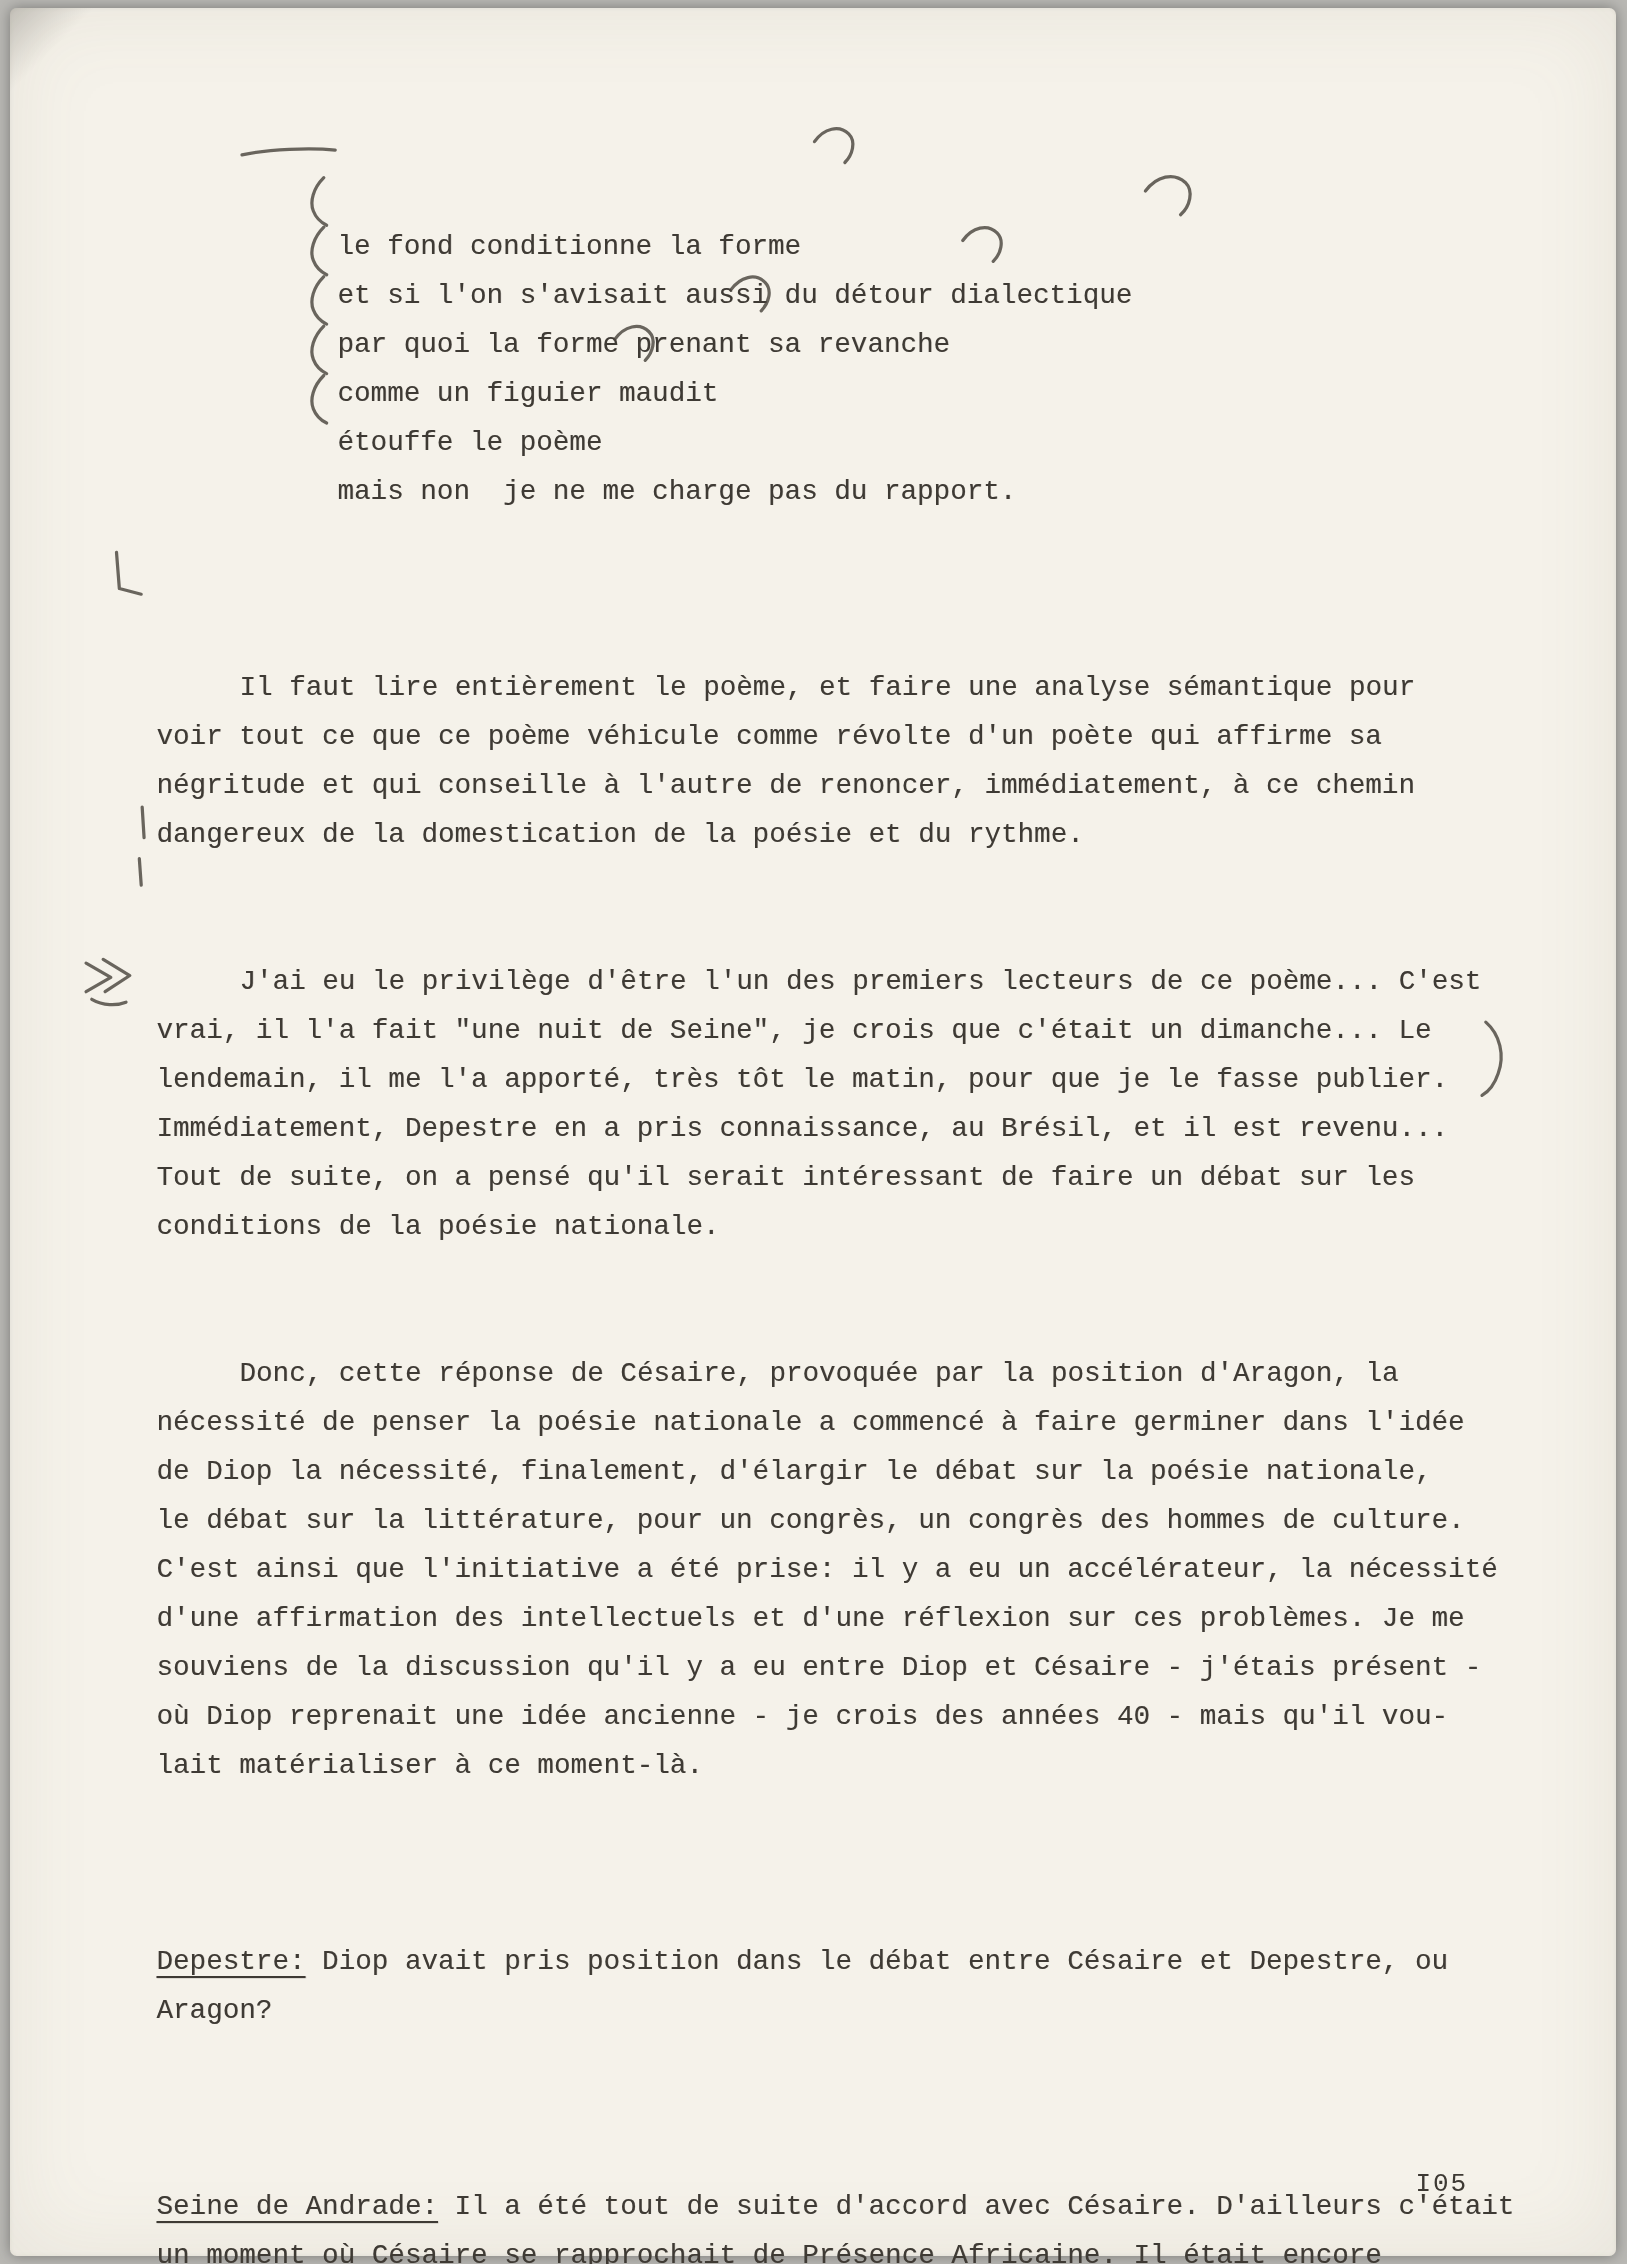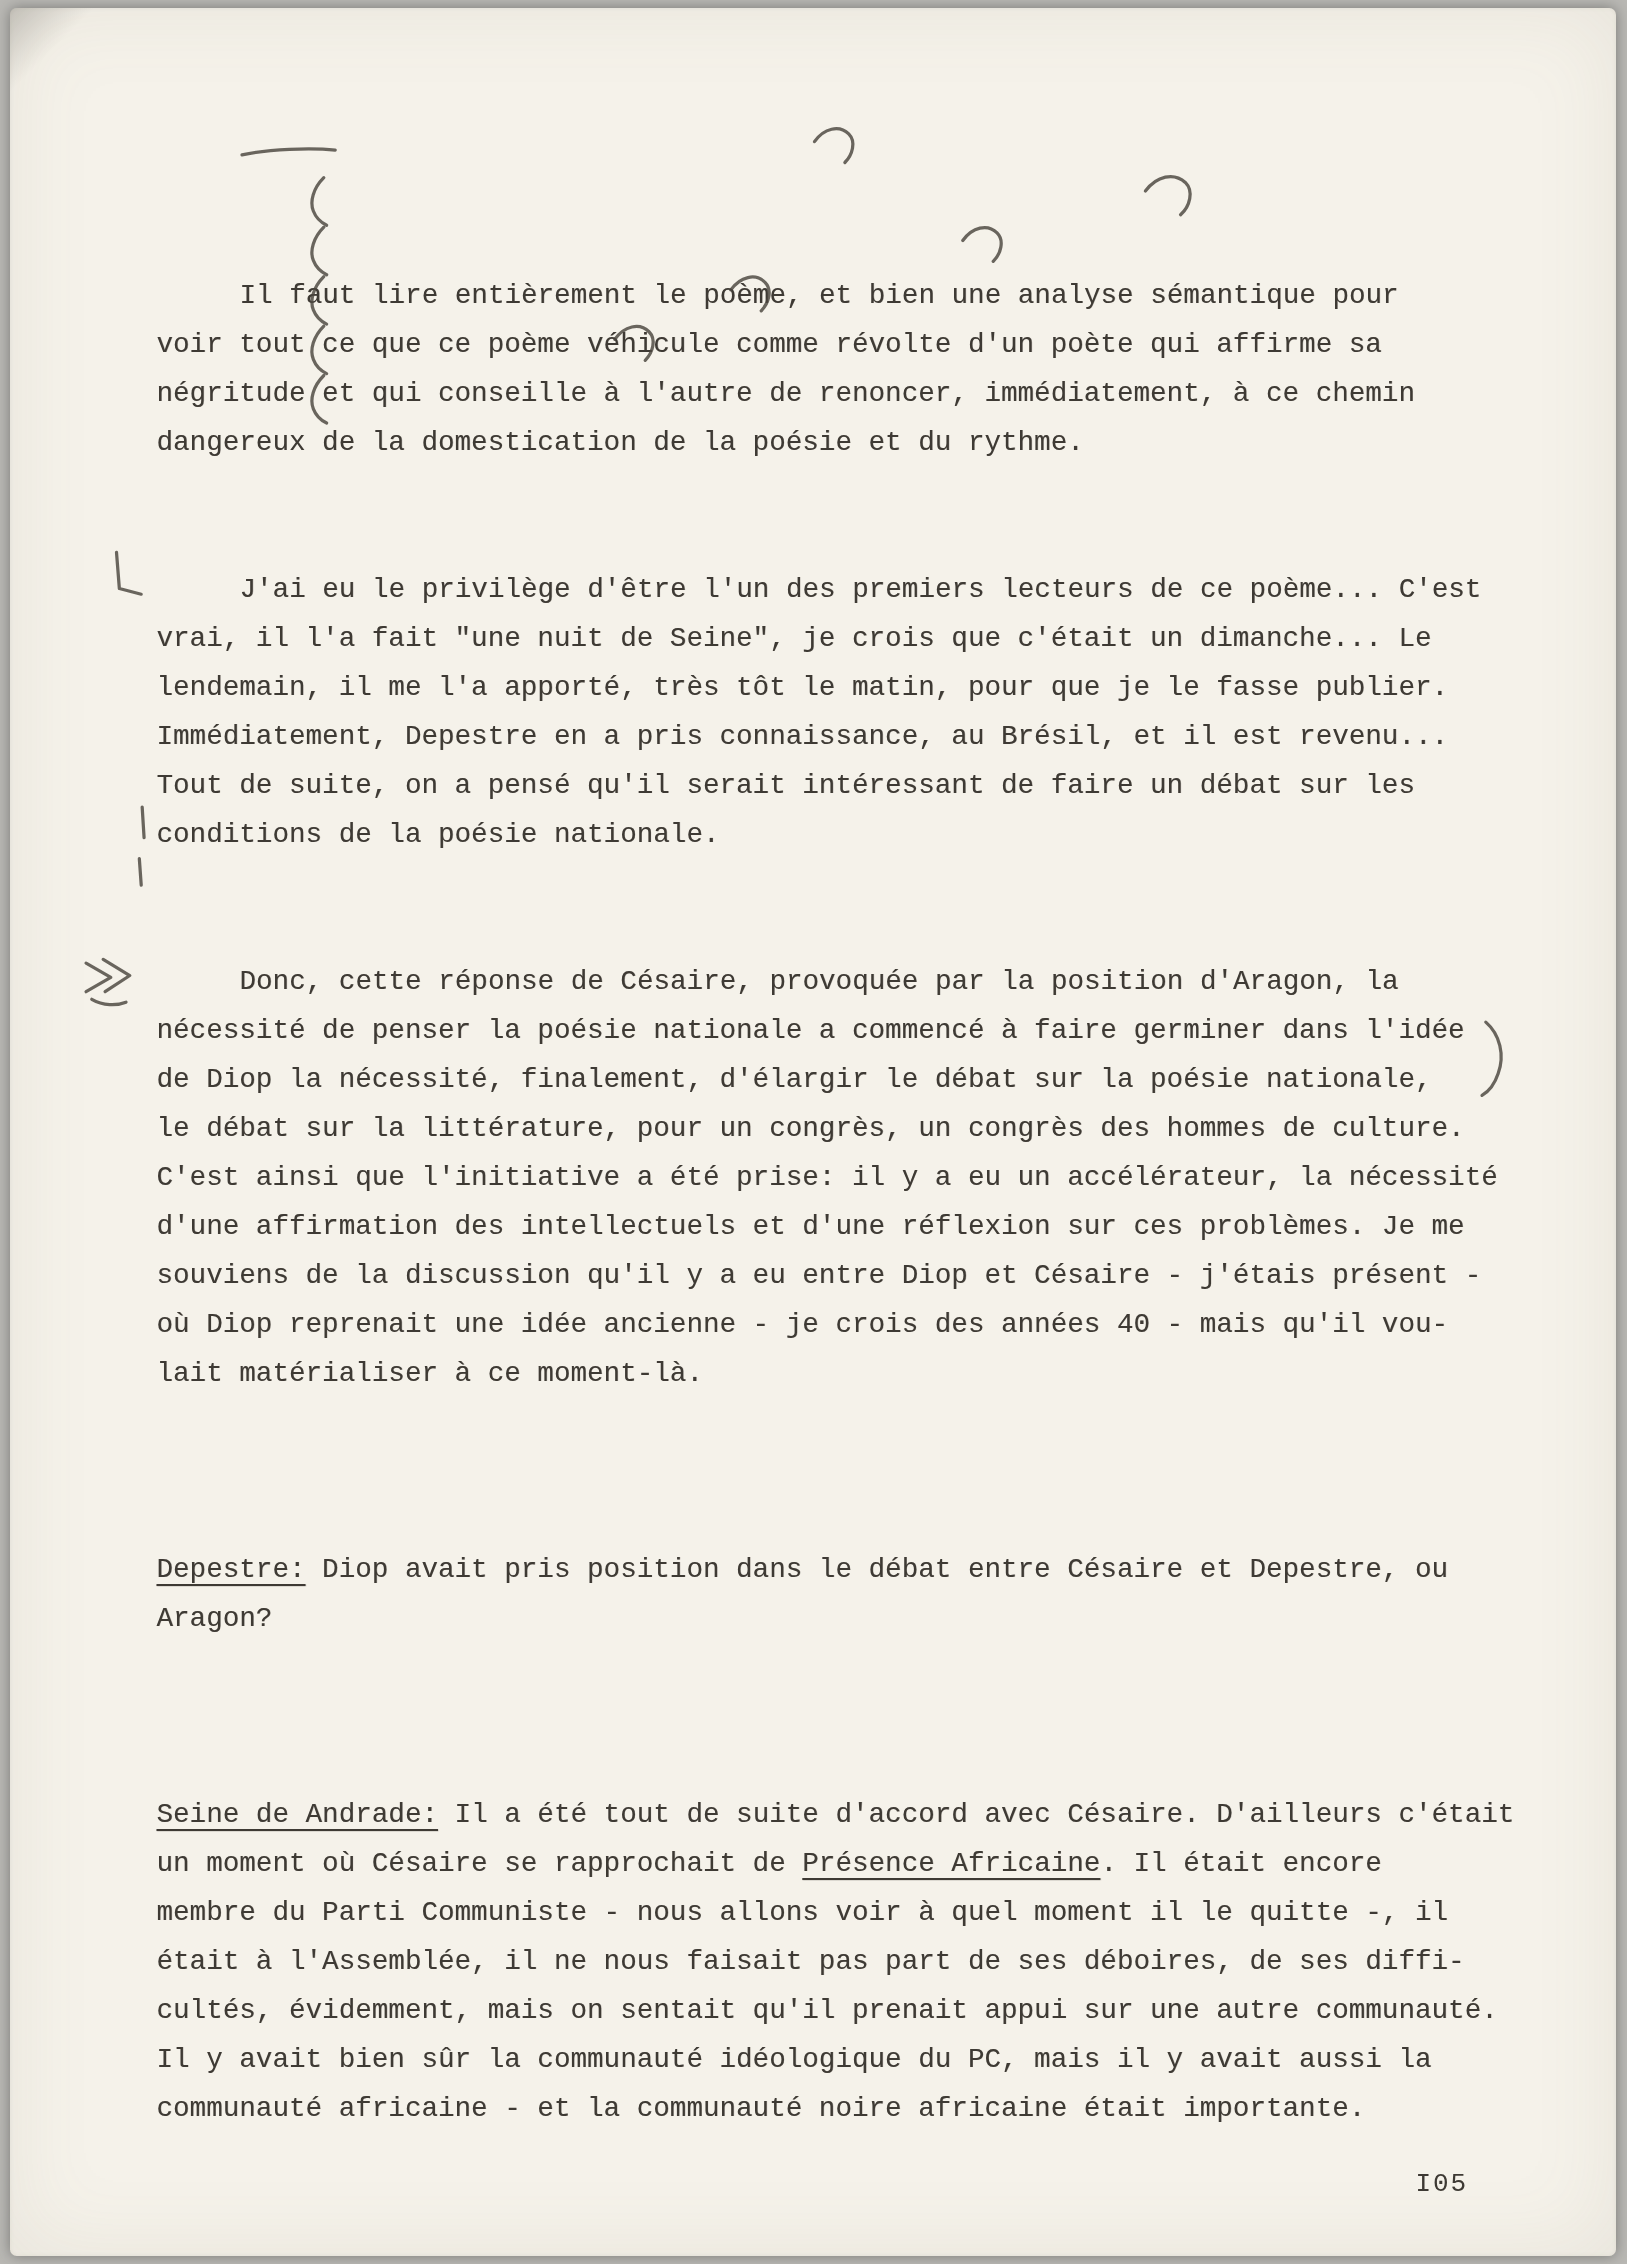--- a/index.html
+++ b/index.html
@@ -89,22 +89,28 @@
     opacity: 0.82;
   }
 </style>
 </head>
 <body>
 
 <div class="stage">
   <div class="paper">
 
     <div class="content">
+      <div class="poem">le fond conditionne la forme
+et si l'on s'avisait aussi du détour dialectique
+par quoi la forme prenant sa revanche
+comme un figuier maudit
+étouffe le poème
+mais non  je ne me charge pas du rapport.</div>
 
-      <p class="para indent">Il faut lire entièrement le poème, et bien une analyse sémantique pour
+      <p class="para indent">Il faut lire entièrement le poème, et faire une analyse sémantique pour
 voir tout ce que ce poème véhicule comme révolte d'un poète qui affirme sa
 négritude et qui conseille à l'autre de renoncer, immédiatement, à ce chemin
 dangereux de la domestication de la poésie et du rythme.</p>
       <p class="para indent">J'ai eu le privilège d'être l'un des premiers lecteurs de ce poème... C'est
 vrai, il l'a fait "une nuit de Seine", je crois que c'était un dimanche... Le
 lendemain, il me l'a apporté, très tôt le matin, pour que je le fasse publier.
 Immédiatement, Depestre en a pris connaissance, au Brésil, et il est revenu...
 Tout de suite, on a pensé qu'il serait intéressant de faire un débat sur les
 conditions de la poésie nationale.</p>
       <p class="para indent">Donc, cette réponse de Césaire, provoquée par la position d'Aragon, la

